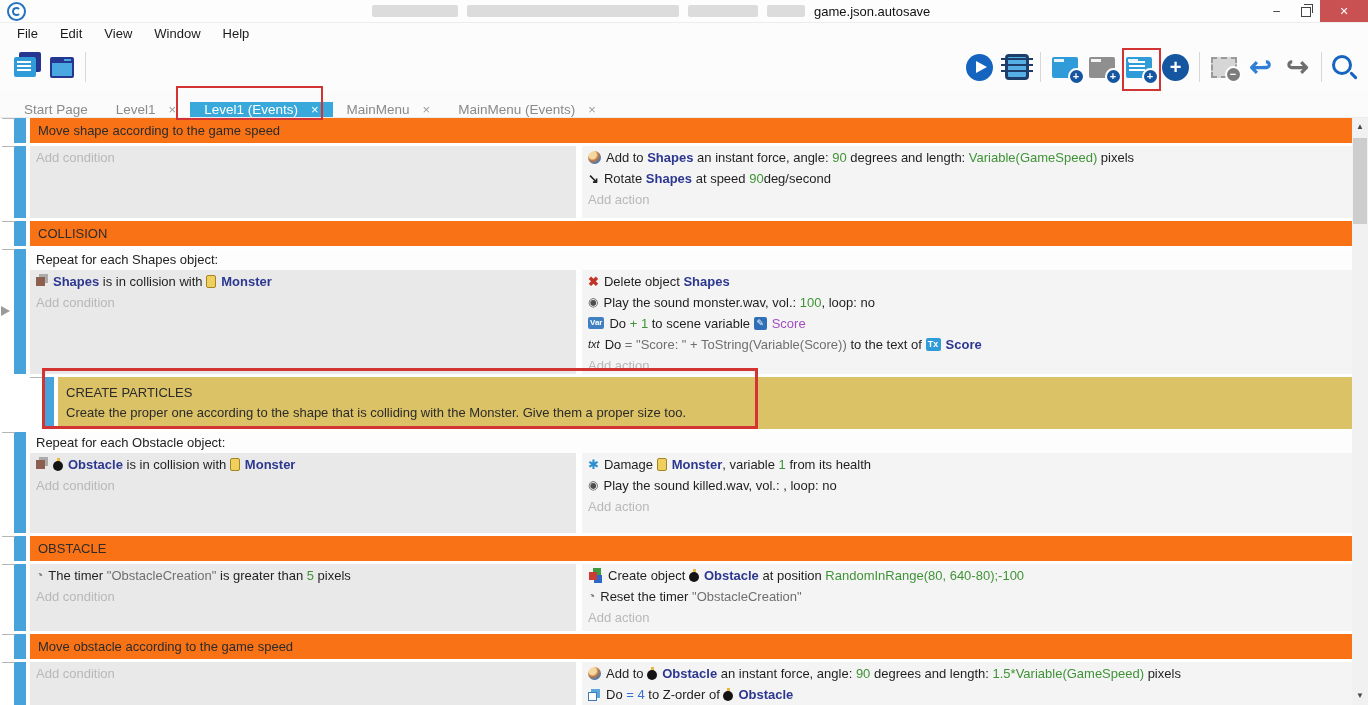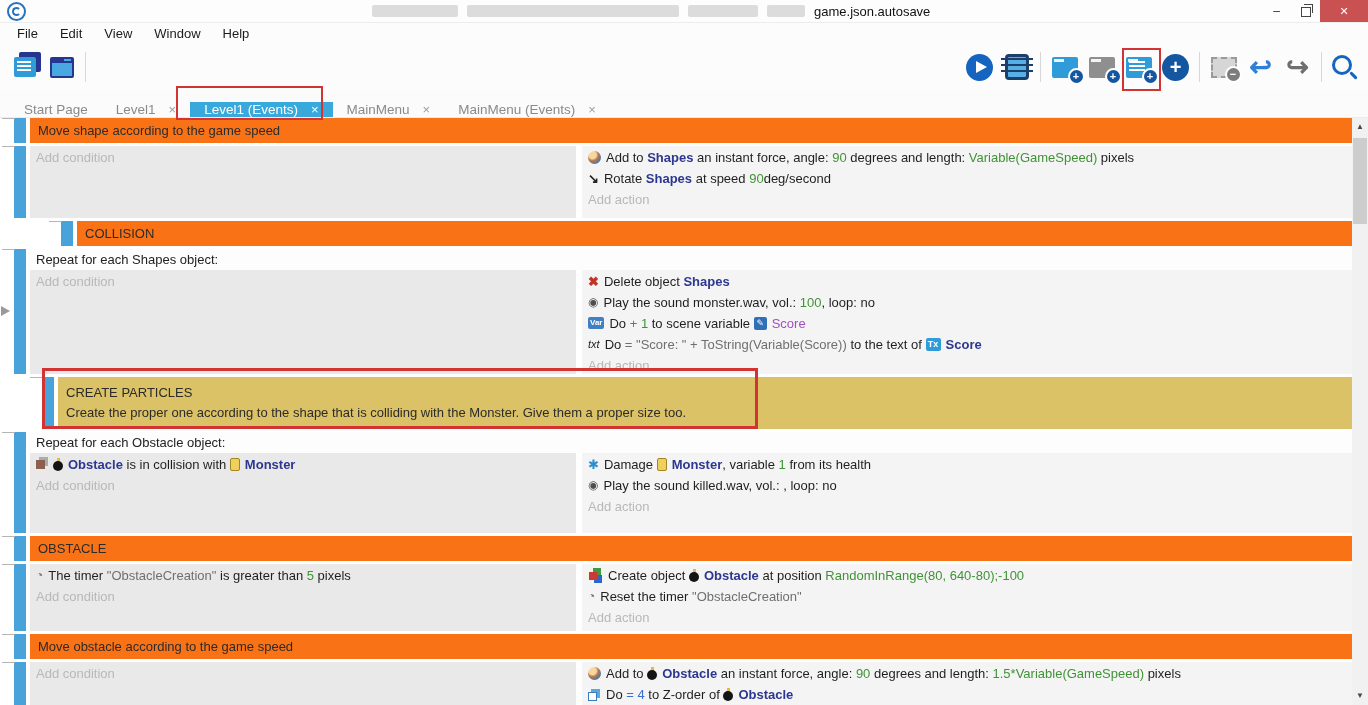--- a/index.html
+++ b/index.html
@@ -260,34 +260,35 @@
           </div>
           <div class="divider"></div>
           <div class="act">
             <div class="line"><span class="ic ic-force"></span><span class="c-k">Add to </span><span class="c-o">Shapes</span><span class="c-k"> an instant force, angle: </span><span class="c-g">90</span><span class="c-k"> degrees and length: </span><span class="c-g">Variable(GameSpeed)</span><span class="c-k"> pixels</span></div>
             <div class="line"><span class="ic ic-rotate">↘</span><span class="c-k">Rotate </span><span class="c-o">Shapes</span><span class="c-k"> at speed </span><span class="c-g">90</span><span class="c-k">deg/second</span></div>
             <div class="line"><span class="c-ph">Add action</span></div>
           </div>
         </div>
       </div>
     </div>
-    <div class="block" style="height: 25px; margin-left: 47px;">
+    <div class="block" style="height: 25px;">
       <div class="gutter tick"></div>
       <div class="bar"></div>
       <div class="comment">
         <div>COLLISION</div>
       </div>
     </div>
     <div class="block" style="height: 125px;">
       <div class="gutter tick"></div>
       <div class="bar"></div>
       <div class="event">
         <div class="event-header">Repeat for each Shapes object:</div>
         <div class="cols">
           <div class="cond">
+            <div class="line"><span class="ic ic-collision"></span><span class="c-o">Shapes</span><span class="c-k"> is in collision with </span><span class="ic ic-monster"></span><span class="c-o">Monster</span></div>
             <div class="line"><span class="c-ph">Add condition</span></div>
           </div>
           <div class="divider"></div>
           <div class="act">
             <div class="line"><span class="ic ic-delete">✖</span><span class="c-k">Delete object </span><span class="c-o">Shapes</span></div>
             <div class="line"><span class="ic ic-sound">◉</span><span class="c-k">Play the sound monster.wav, vol.: </span><span class="c-g">100</span><span class="c-k">, loop: no</span></div>
             <div class="line"><span class="ic ic-var">Var</span><span class="c-k">Do </span><span class="c-g">+ 1</span><span class="c-k"> to scene variable </span><span class="ic ic-scenevar">✎</span><span class="c-p">Score</span></div>
             <div class="line"><span class="ic ic-txt">txt</span><span class="c-k">Do </span><span class="c-d">= "Score: " + ToString(Variable(Score))</span><span class="c-k"> to the text of </span><span class="ic ic-textobj">Tx</span><span class="c-o">Score</span></div>
             <div class="line"><span class="c-ph">Add action</span></div>
           </div>

